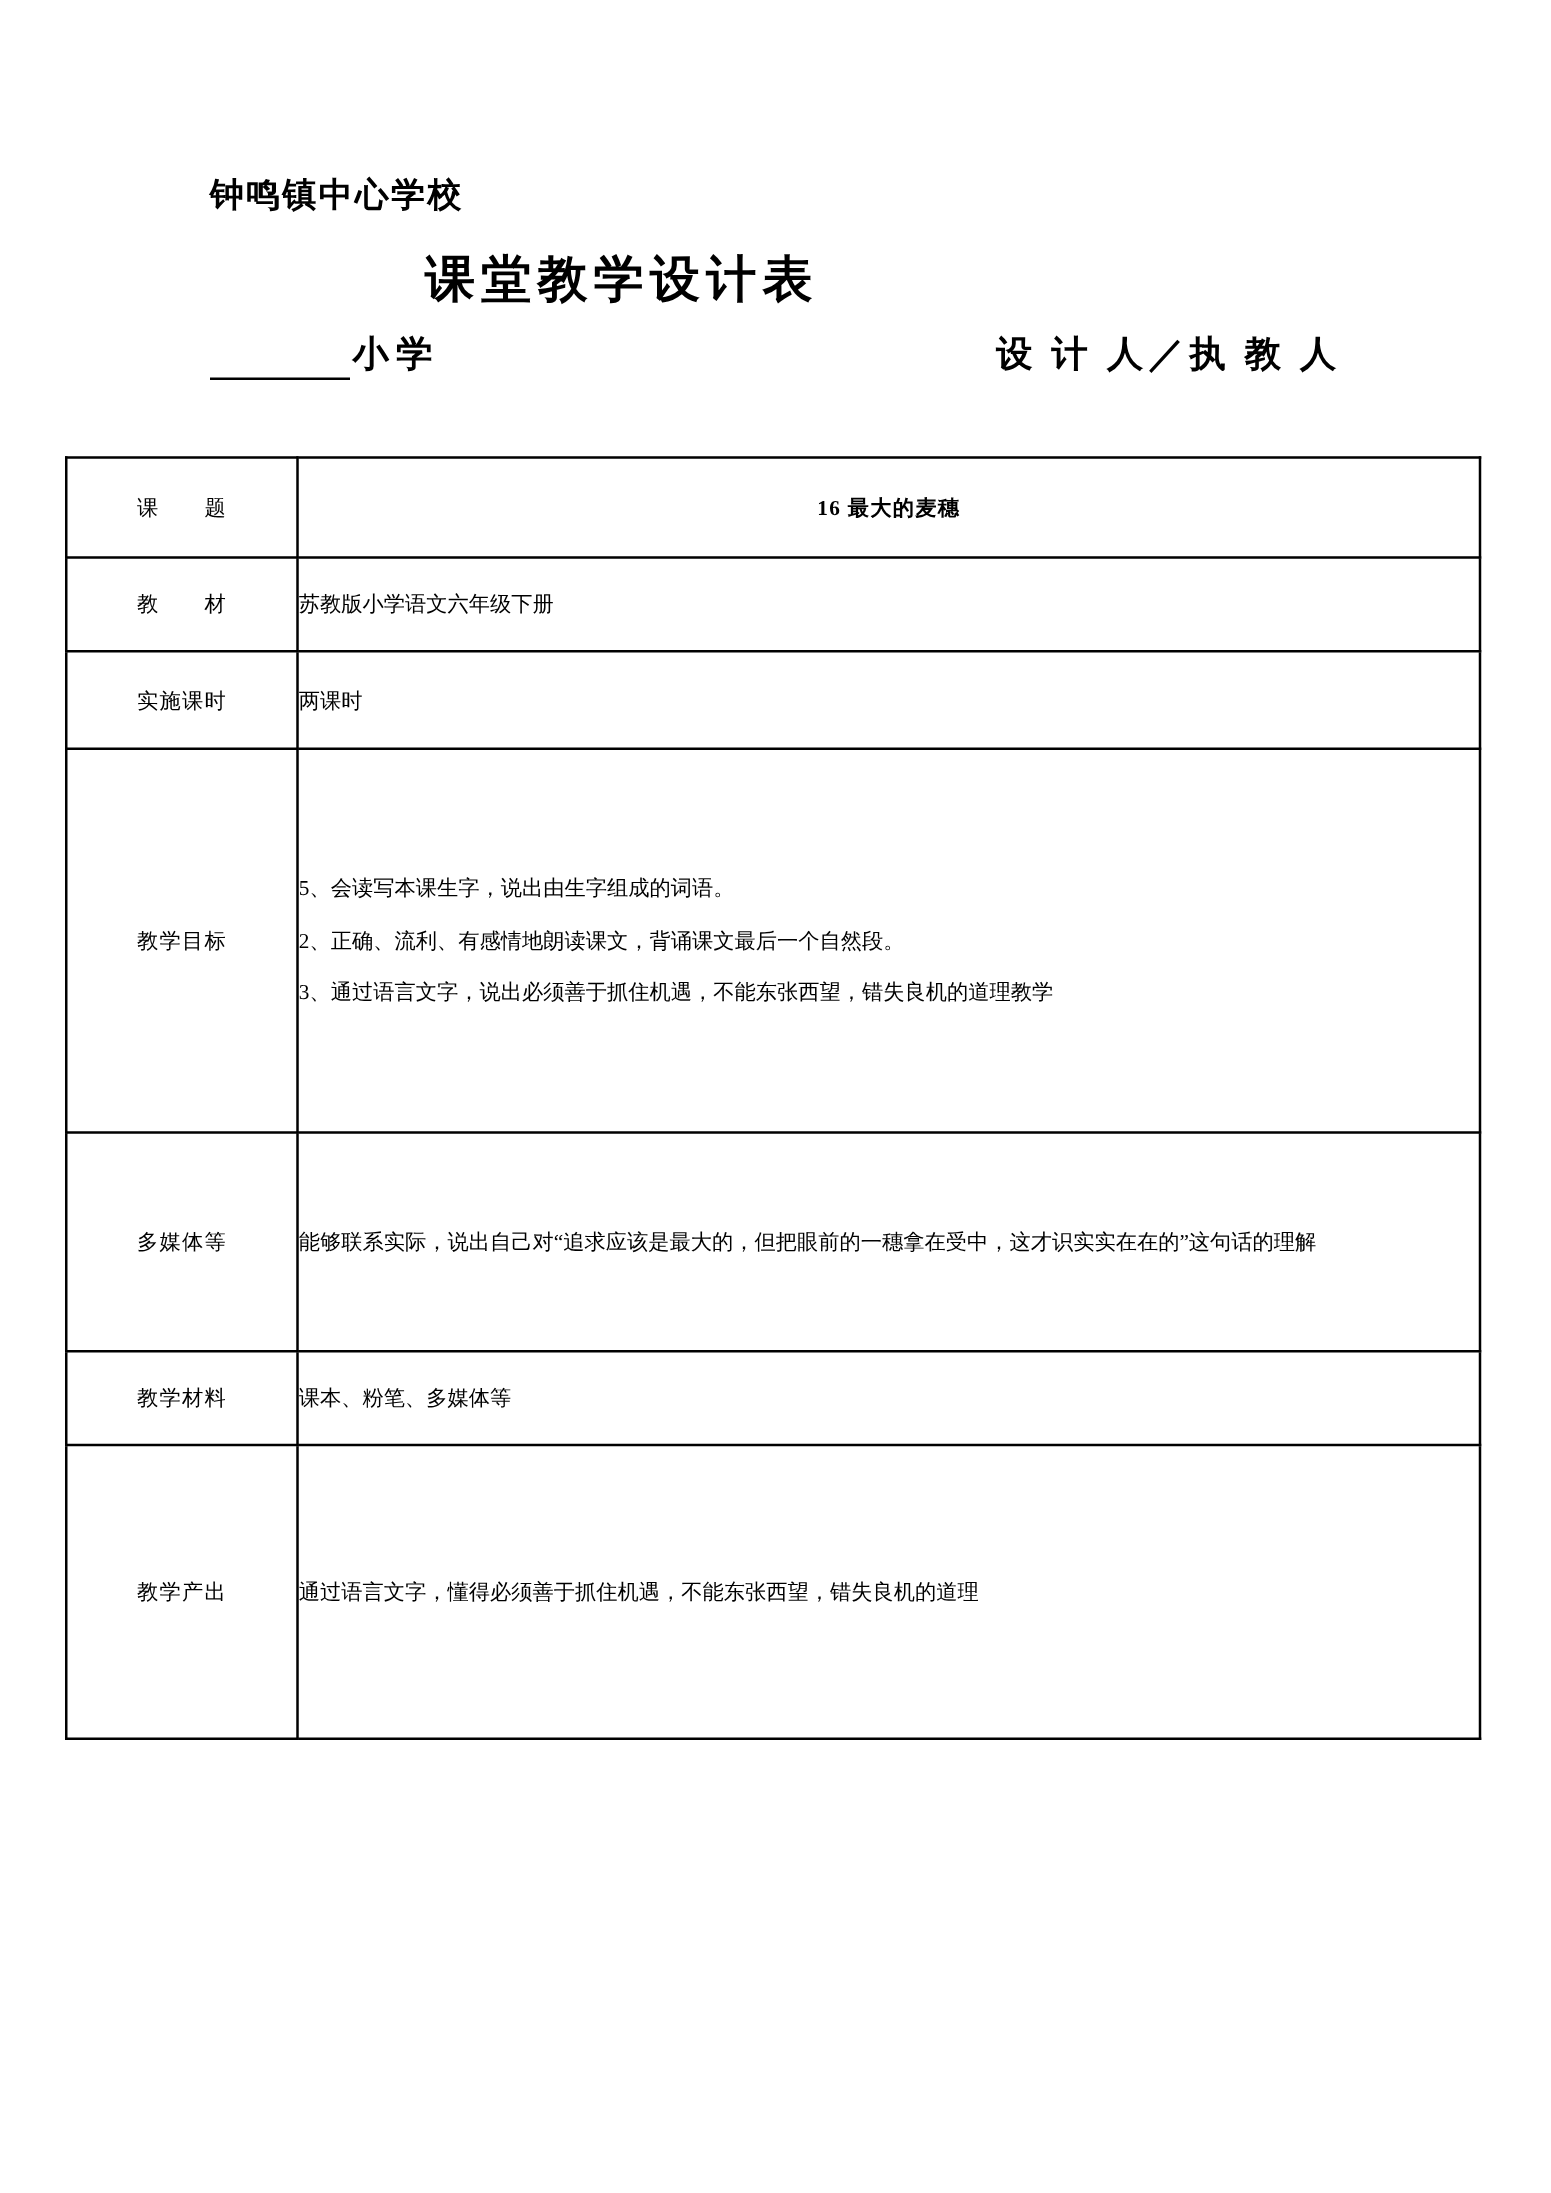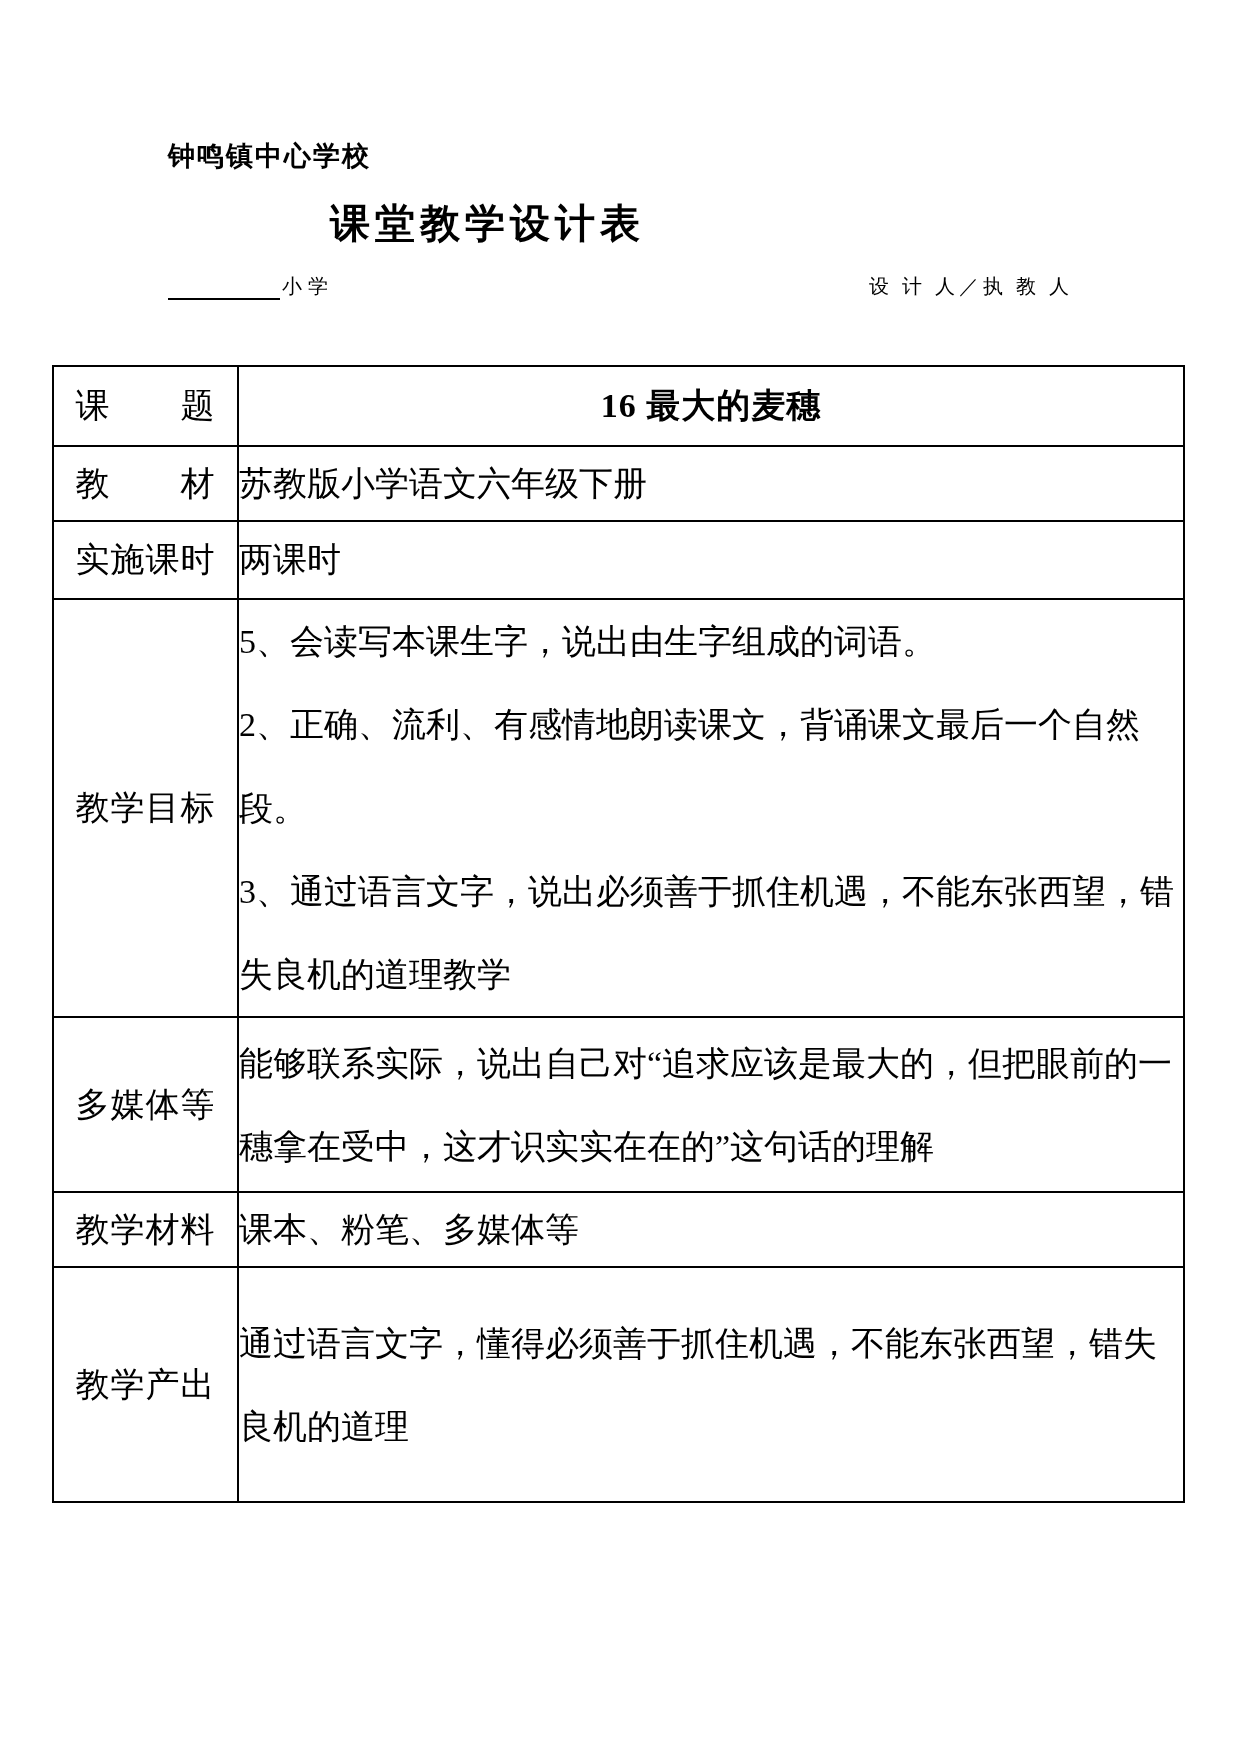--- a/index.html
+++ b/index.html
@@ -22,33 +22,33 @@
     position: absolute;
     left: 168px;
     top: 138px;
     font-size: 27px;
     font-weight: bold;
     font-family: "Liberation Sans", "DejaVu Sans", sans-serif;
     letter-spacing: 2px;
   }
   .doc-title {
     position: absolute;
-    left: 330px;
+    left: 340px;
     top: 196px;
     font-size: 40px;
     font-weight: bold;
     letter-spacing: 5px;
   }
   .subtitle-row {
     position: absolute;
     left: 168px;
     top: 264px;
     width: 905px;
-    font-size: 20px;
-    font-weight: normal;
+    font-size: 29px;
+    font-weight: bold;
     display: flex;
     align-items: flex-end;
   }
   .blank-underline {
     display: inline-block;
     width: 112px;
     border-bottom: 2px solid #000;
     height: 34px;
     margin-right: 2px;
   }
@@ -66,21 +66,21 @@
     left: 52px;
     top: 365px;
     width: 1133px;
     border-collapse: collapse;
     table-layout: fixed;
   }
   table.plan-table col.c1 { width: 185px; }
   table.plan-table td {
     border: 2px solid #000;
     vertical-align: middle;
-    font-size: 34px;
+    font-size: 17px;
     padding: 0;
   }
   td.label-cell {
     text-align: center;
     font-size: 26px;
     letter-spacing: 1px;
   }
   td.content-cell {
     padding-left: 18px;
     padding-right: 14px;

